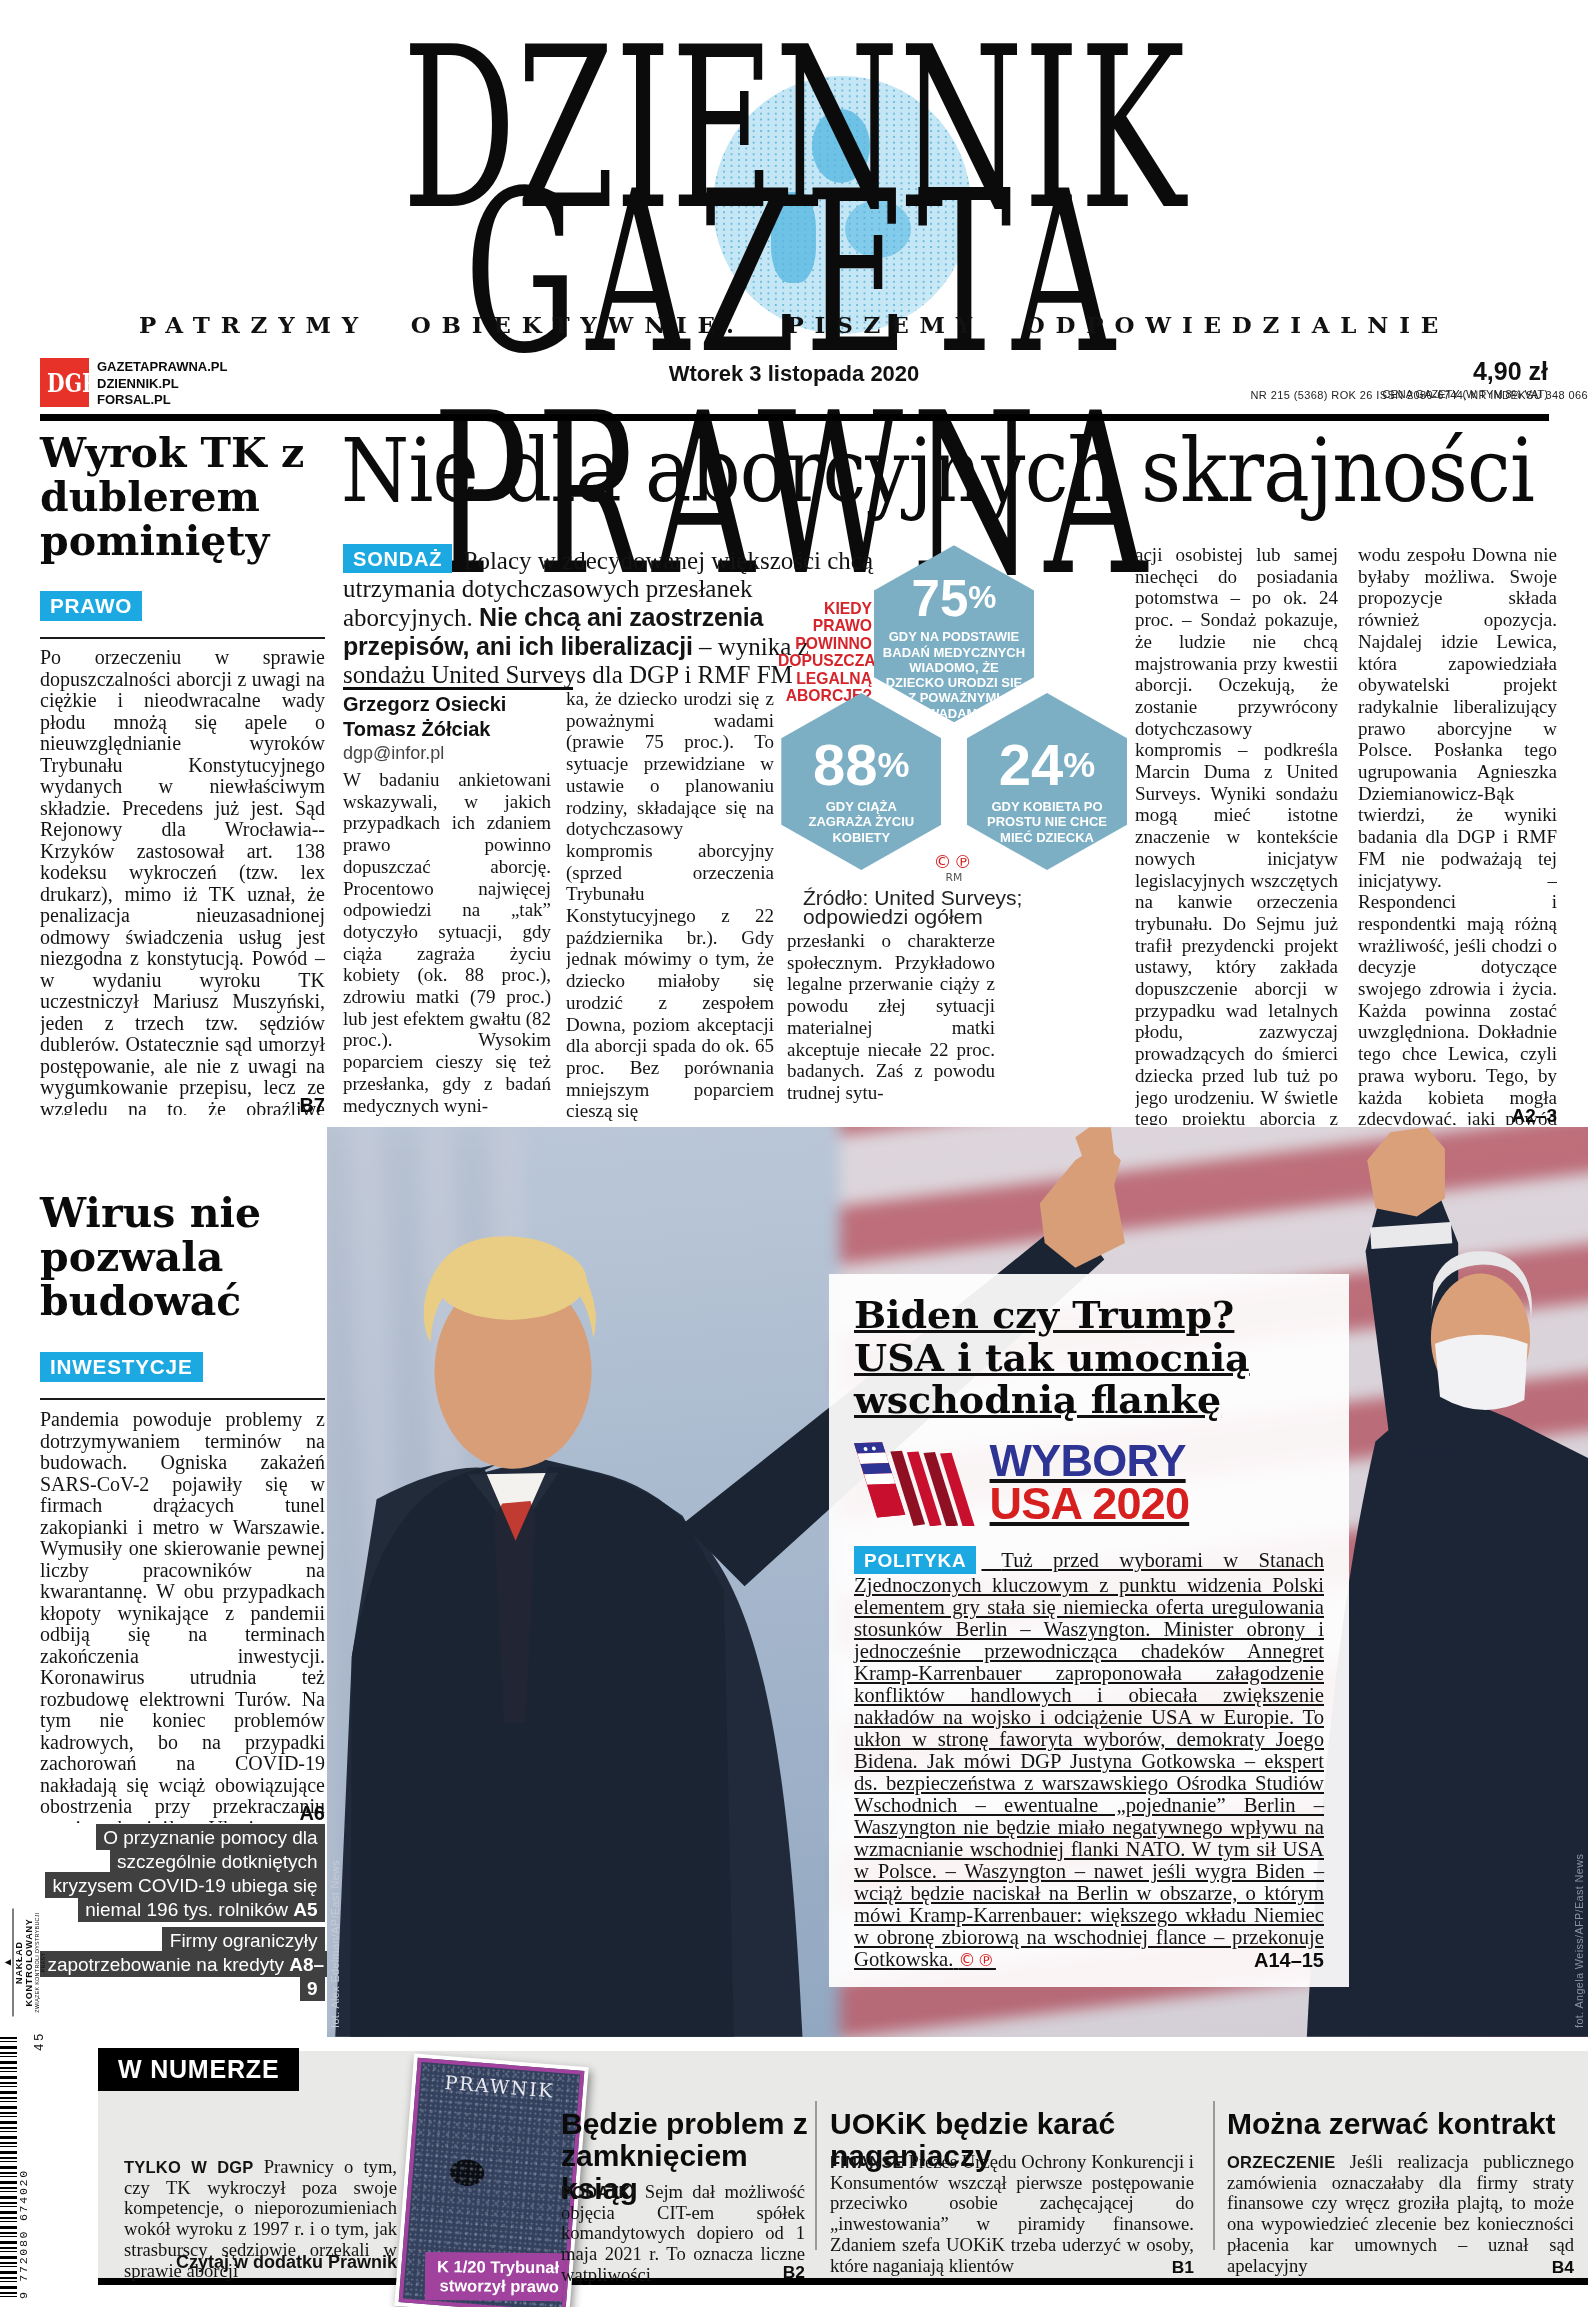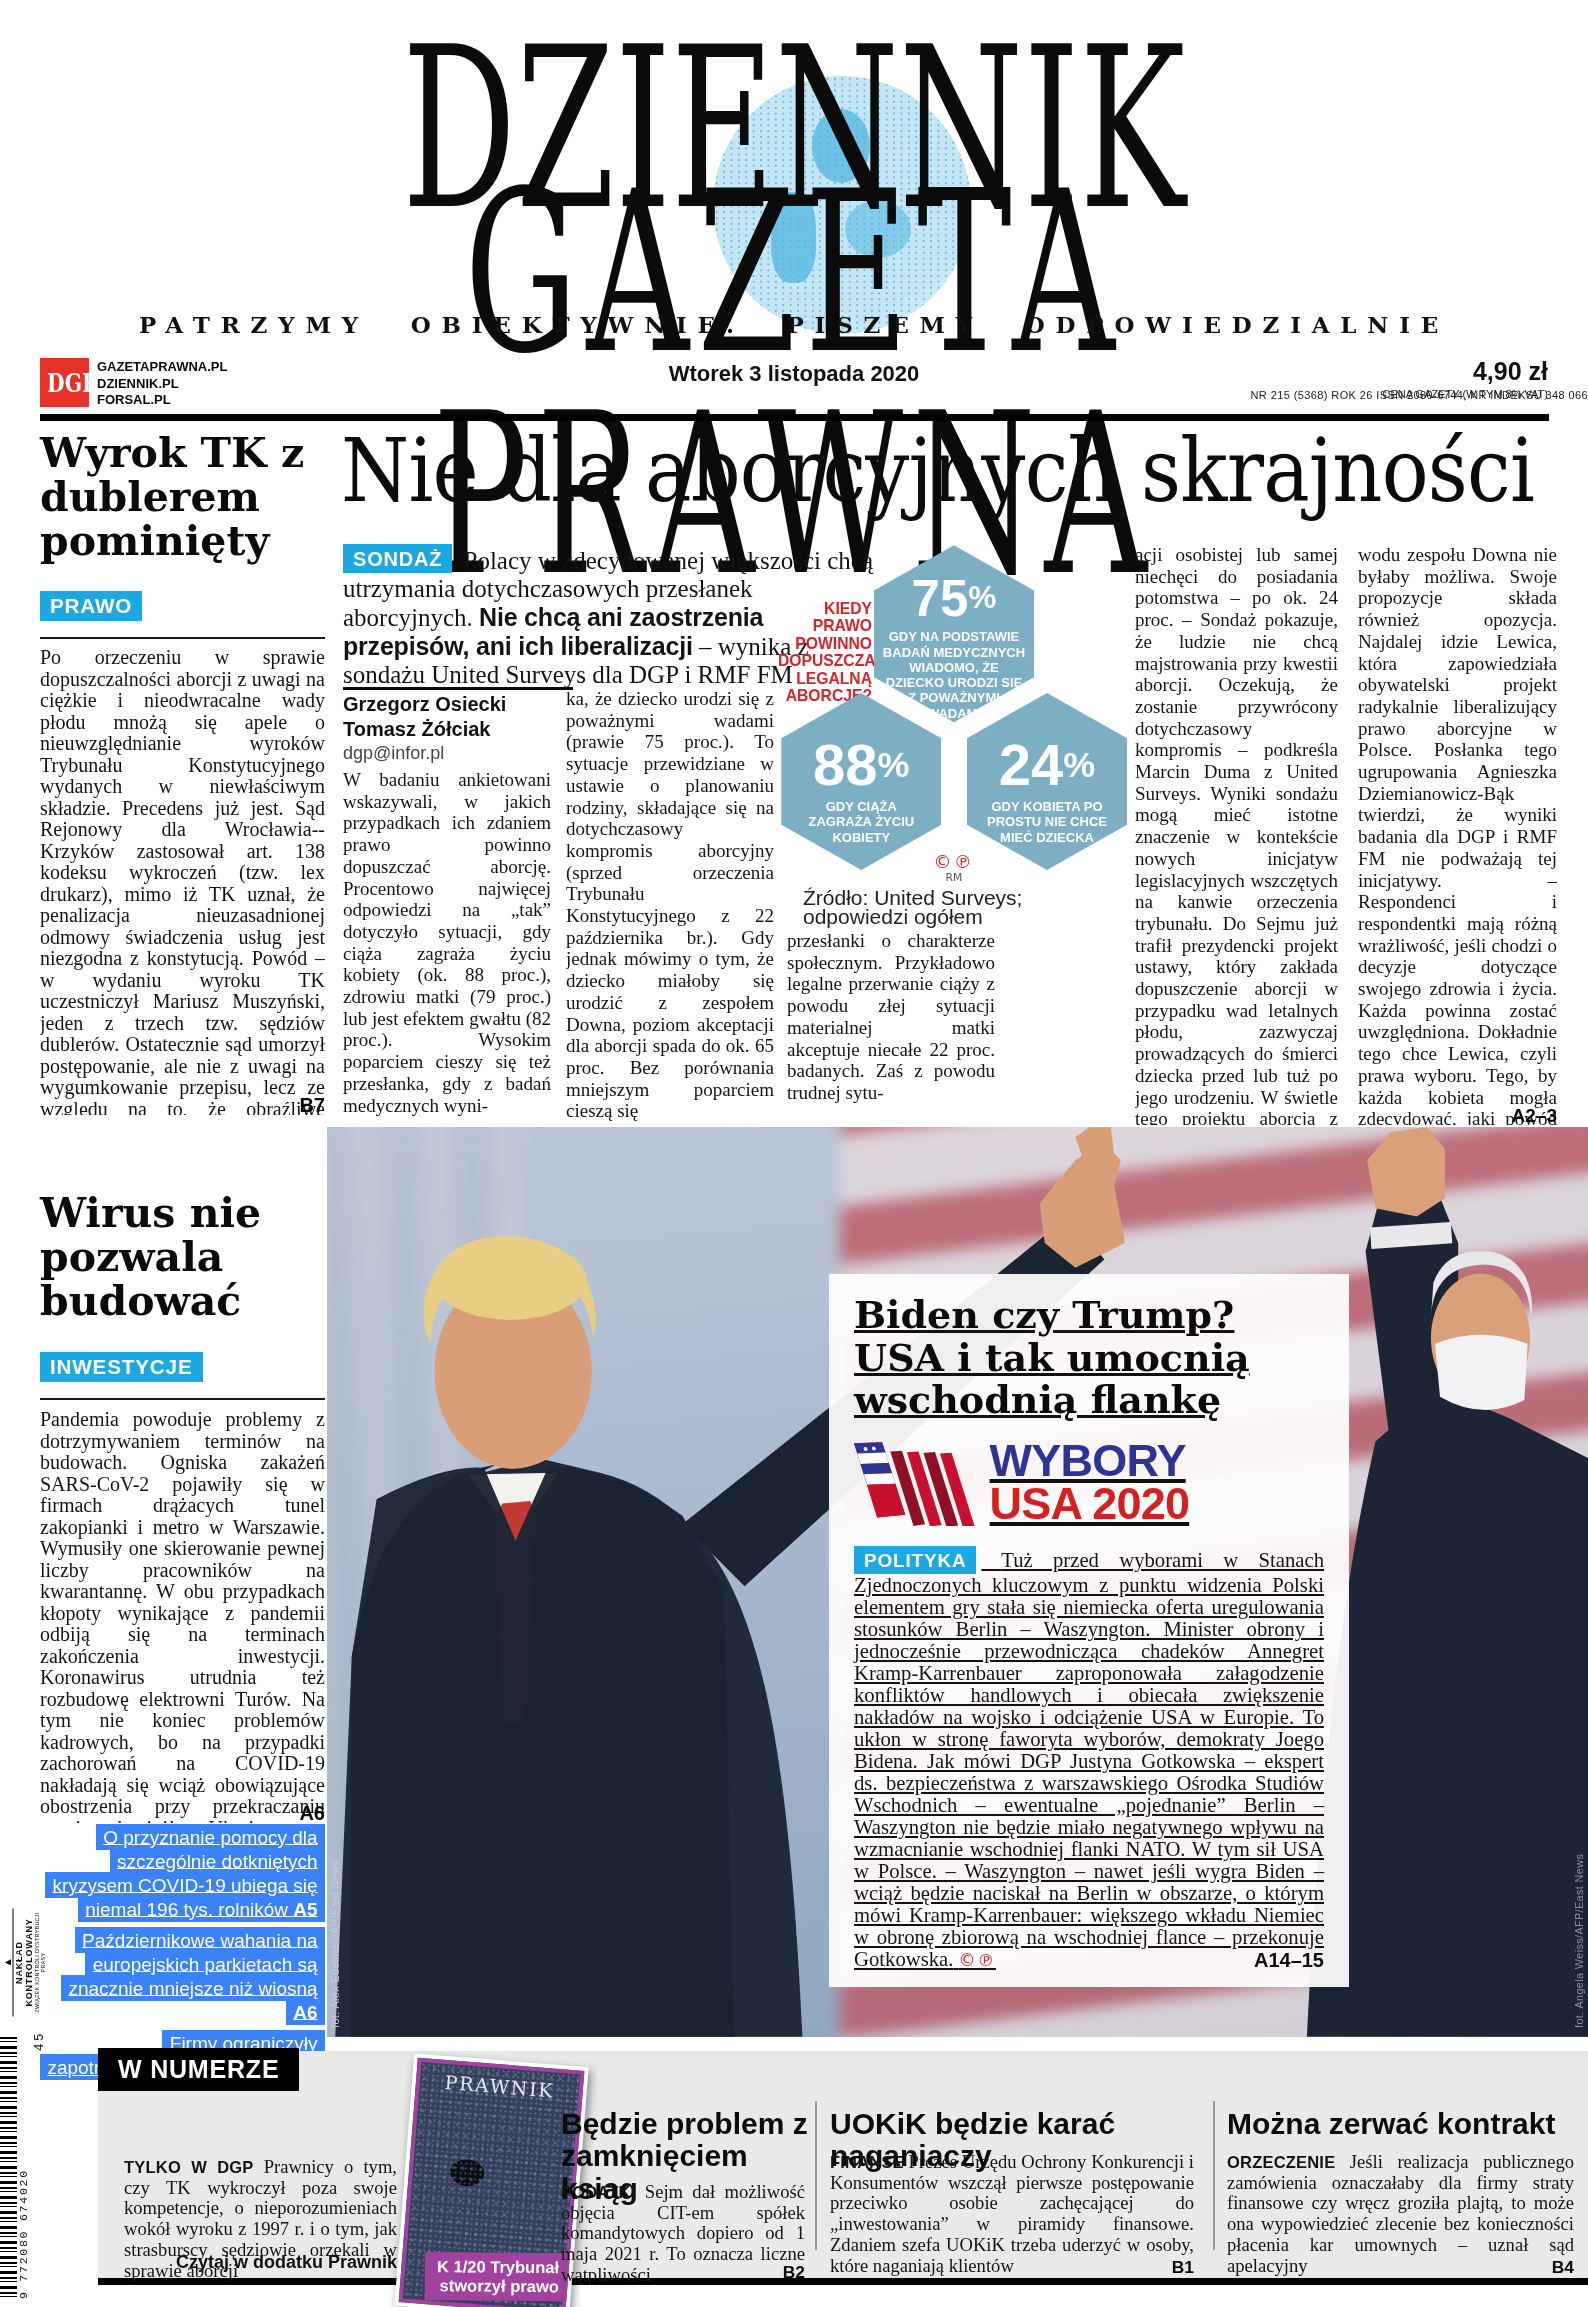--- a/index.html
+++ b/index.html
@@ -46,21 +46,21 @@
   .cp{color:#d6201f;font-family:"DejaVu Sans",sans-serif;font-size:.82em;letter-spacing:1.7px;}
   .pref{position:absolute;right:0;bottom:-1.7px;font-family:"Liberation Sans",sans-serif;font-weight:700;color:#0b0b0b;}
 
   .lcol-title{position:absolute;left:40px;width:290px;font-size:41px;line-height:1.07;}
   .lbody{position:absolute;left:40px;width:285px;font-size:20px;line-height:21.5px;overflow:hidden;}
 
   
   .banners{position:absolute;left:40px;top:1825px;width:285px;text-align:right;
            font-family:"Liberation Sans",sans-serif;font-size:19px;line-height:24px;color:#fff;}
   .banner{margin-bottom:7.4px;}
-  .banner span.bx{background:#3b82f6;padding:2.5px 7.4px;-webkit-box-decoration-break:clone;box-decoration-break:clone;text-decoration:underline;}
+  .banner span.bx{background:#404040;padding:2.5px 7.4px;-webkit-box-decoration-break:clone;box-decoration-break:clone;}
   .banner b{font-weight:700;}
 
   
   .main-headline{position:absolute;left:341px;top:427px;width:1224px;
         font-family:"DejaVu Serif",serif;font-weight:400;font-size:78px;line-height:1;
         letter-spacing:-0.8px;transform:scaleY(1.12);transform-origin:left top;color:#0b0b0b;}
   .lead{position:absolute;left:343px;top:544px;width:536px;font-size:25px;line-height:28px;color:#141414;}
   .lead .kicker{font-size:20px;vertical-align:3.3px;margin-right:5px;}
   .lead b{font-family:"Liberation Sans",sans-serif;font-weight:700;letter-spacing:-0.2px;}
   .byrule{position:absolute;left:343px;top:687px;width:230px;height:2.5px;background:#0b0b0b;}
@@ -194,23 +194,20 @@
   <div class="thinrule" style="left:40px;top:1398px;width:285px;"></div>
   <p class="body lbody" style="top:1409px;height:414px;margin:0;">
     <span>Pandemia powoduje problemy z dotrzymywaniem terminów na budowach. Ogniska zakażeń SARS-CoV-2 pojawiły się w firmach drążacych tunel zakopianki i metro w Warszawie. Wymusiły one skierowanie pewnej liczby pracowników na kwarantannę. W obu przypadkach kłopoty wynikające z pandemii odbiją się na terminach zakończenia inwestycji. Koronawirus utrudnia też rozbudowę elektrowni Turów. Na tym nie koniec problemów kadrowych, bo na przypadki zachorowań na COVID-19 nakładają się wciąż obowiązujące obostrzenia przy przekraczaniu granicy, chociażby z Ukrainą.</span>
     <span class="cp">©℗</span>
     <span class="pref">A6</span>
   </p>
 
   <div class="banners">
     <div class="banner">
       <span class="bx"><span>O przyznanie pomocy dla szczególnie dotkniętych kryzysem COVID-19 ubiega się niemal 196 tys. rolników</span> <b>A5</b></span>
-    </div>
-    <div class="banner">
-      <span class="bx"><span>Październikowe wahania na europejskich parkietach są znacznie mniejsze niż wiosną</span> <b>A6</b></span>
     </div>
     <div class="banner">
       <span class="bx"><span>Firmy ograniczyły zapotrzebowanie na kredyty</span> <b>A8–9</b></span>
     </div>
   </div>
 
   <div class="main-headline">Nie dla aborcyjnych skrajności</div>
   <div class="lead">
     <span class="kicker">SONDAŻ</span>
     <span>Polacy w zdecydowanej większości chcą utrzymania dotychczasowych przesłanek aborcyjnych.</span>

